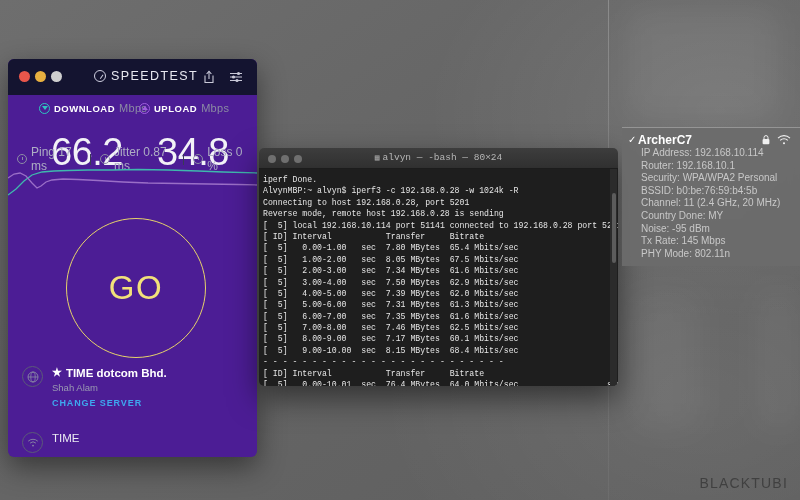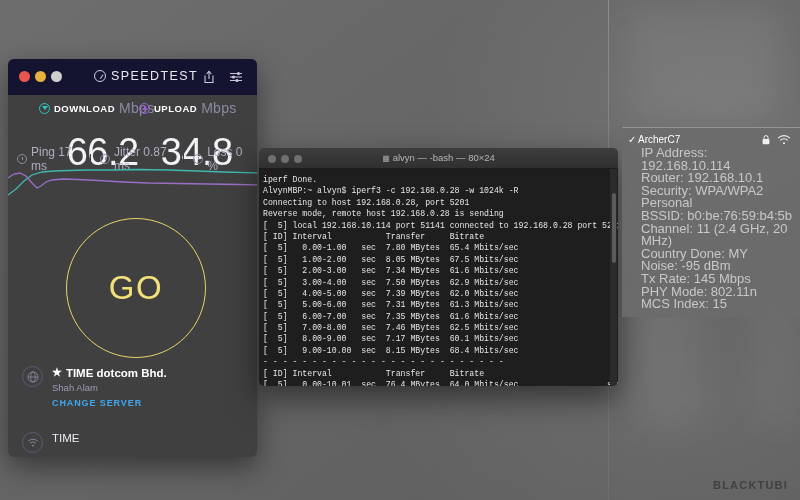--- a/index.html
+++ b/index.html
@@ -31,21 +31,21 @@
     background:rgba(255,255,255,0.05); filter:blur(16px); border-radius:12px;
   }
   #desktop-blur-c {
     position:absolute; left:758px; top:290px; width:40px; height:140px;
     background:rgba(255,255,255,0.05); filter:blur(16px); border-radius:12px;
   }
 
   
   #speedtest-window {
     position:absolute; left:8px; top:59px; width:249px; height:398px;
-    background:#404040;
+    background:#4c1d95;
     border-radius:6px;
     overflow:hidden;
     box-shadow:0 10px 28px rgba(0,0,0,0.45);
   }
   #speedtest-titlebar {
     position:relative; height:36px;
     background:#141430;
   }
   .tl { position:absolute; top:12px; width:11px; height:11px; border-radius:50%; }
   .tl.red { left:11px; background:#e8564b; }
@@ -63,39 +63,39 @@
   }
   #speedtest-brand .gauge::after {
     content:""; position:absolute; left:5px; top:2.5px;
     width:1.3px; height:4.5px; background:#cfcfe0;
     transform:rotate(35deg); transform-origin:bottom center;
   }
   #share-icon, #settings-icon { position:absolute; top:11px; cursor:pointer; }
   #share-icon { right:42px; }
   #settings-icon { right:14px; }
 
-  #metrics { position:relative; height:80px;text-align:center; }
+  #metrics { position:relative; height:80px; }
   .metric { position:absolute; top:6px; }
   .metric.download { left:31px; }
   .metric.upload { left:131px; }
   .metric-head { display:flex; align-items:center; gap:4px; height:14px; }
   .metric-badge {
     width:11px; height:11px; border-radius:50%; position:relative;
     display:inline-block; flex:none;
   }
   .metric.download .metric-badge { border:1.2px solid #2ec6c0; }
   .metric.upload   .metric-badge { border:1.2px solid #a05ce0; }
   .metric-badge .arrow {
     position:absolute; left:50%; top:50%; width:0; height:0;
     transform:translate(-50%,-50%);
   }
   .metric.download .arrow { border-left:3px solid transparent; border-right:3px solid transparent; border-top:4px solid #2ec6c0; }
   .metric.upload   .arrow { border-left:3px solid transparent; border-right:3px solid transparent; border-bottom:4px solid #a05ce0; }
   .metric-label { font-size:9.5px; font-weight:700; color:#ffffff; letter-spacing:0.5px; }
-  .metric-unit { font-size:14px; color:#8b8ba3; letter-spacing:0.3px; }
+  .metric-unit { font-size:11px; color:#8b8ba3; letter-spacing:0.3px; }
   .metric-value {
     font-size:38px; color:#f2f2f7; font-weight:300;
     margin-top:18px; letter-spacing:-0.5px; line-height:1;
   }
   .metric.download .metric-value { margin-left:12px; }
   .metric.upload   .metric-value { margin-left:18px; }
 
   #stats-row {
     position:absolute; top:86px; left:0; width:249px;
     display:flex; justify-content:center; align-items:center; gap:0;
@@ -146,21 +146,21 @@
   }
   #terminal-titlebar {
     position:relative; height:21px;
     background:linear-gradient(to bottom,#3d3d3d,#303030);
     border-bottom:1px solid #1c1c1c;
   }
   .ttl { position:absolute; top:7px; width:8px; height:8px; border-radius:50%; background:#6f6f6f; }
   .ttl.a { left:9px; } .ttl.b { left:22px; } .ttl.c { left:35px; }
   #terminal-title {
     position:absolute; left:0; right:0; top:4px; text-align:center;
-    color:#b6b6b6; font-size:9.5px;
+    color:#b6b6b6; font-size:9.5px;font-family:Liberation Mono, monospace;
   }
   #terminal-title .winicon { color:#a8a8a8; font-size:8px; margin-right:3px; }
   #terminal-body {
     position:relative; height:217px; background:#1e1e1e;
     padding:5px 0 0 4px;
     font-family:"Liberation Mono", monospace;
     font-size:8.2px; line-height:11.4px; color:#e6e6e6;
     white-space:pre;
     overflow:hidden;
   }
@@ -179,35 +179,35 @@
     position:absolute; left:622px; top:127px; width:178px;
     background:rgba(108,108,108,0.93);
     border-top:1px solid rgba(255,255,255,0.28);
     padding:4px 0 6px 0;
     backdrop-filter:blur(6px);
   }
   #wifi-current {
     display:flex; align-items:center; padding:0 9px 0 6px; height:15px;
   }
   #wifi-check { color:#ffffff; font-size:10px; width:10px; flex:none; }
-  #wifi-ssid { color:#ffffff; font-size:10px; font-weight:400; flex:1; }
+  #wifi-ssid { color:#ffffff; font-size:12px; font-weight:700; flex:1; }
   #wifi-lock { margin-right:7px; }
   #wifi-signal { }
   #wifi-disconnect {
     color:#ffffff; font-size:10px; font-weight:700;
     padding:2px 0 2px 16px; cursor:pointer;
   }
   .wifi-detail {
-    color:#c8c8c8; font-size:13px; padding:0 0 0 19px; line-height:12.6px;
+    color:#c8c8c8; font-size:10px; padding:0 0 0 19px; line-height:12.6px;
   }
 
   
   #watermark {
     position:absolute; right:12px; bottom:9px;
-    color:#3a3a3a; font-size:11px; font-weight:700; letter-spacing:1.2px;
+    color:#3a3a3a; font-size:14px; font-weight:400; letter-spacing:1.2px;
     opacity:0.85;
   }
 </style>
 </head>
 <body>
 
 <div id="desktop">
   <div id="desktop-blur-a"></div>
   <div id="desktop-blur-b"></div>
   <div id="desktop-blur-c"></div>
@@ -366,17 +366,16 @@
   <div id="wifi-details">
       <div class="wifi-detail">IP Address: 192.168.10.114</div>
       <div class="wifi-detail">Router: 192.168.10.1</div>
       <div class="wifi-detail">Security: WPA/WPA2 Personal</div>
       <div class="wifi-detail">BSSID: b0:be:76:59:b4:5b</div>
       <div class="wifi-detail">Channel: 11 (2.4 GHz, 20 MHz)</div>
       <div class="wifi-detail">Country Done: MY</div>
       <div class="wifi-detail">Noise: -95 dBm</div>
       <div class="wifi-detail">Tx Rate: 145 Mbps</div>
       <div class="wifi-detail">PHY Mode: 802.11n</div>
-      <div class="wifi-detail">MCS Index: 15</div>
     </div>
 </div>
 
 <div id="watermark">BLACKTUBI</div>
 
 </body></html>

